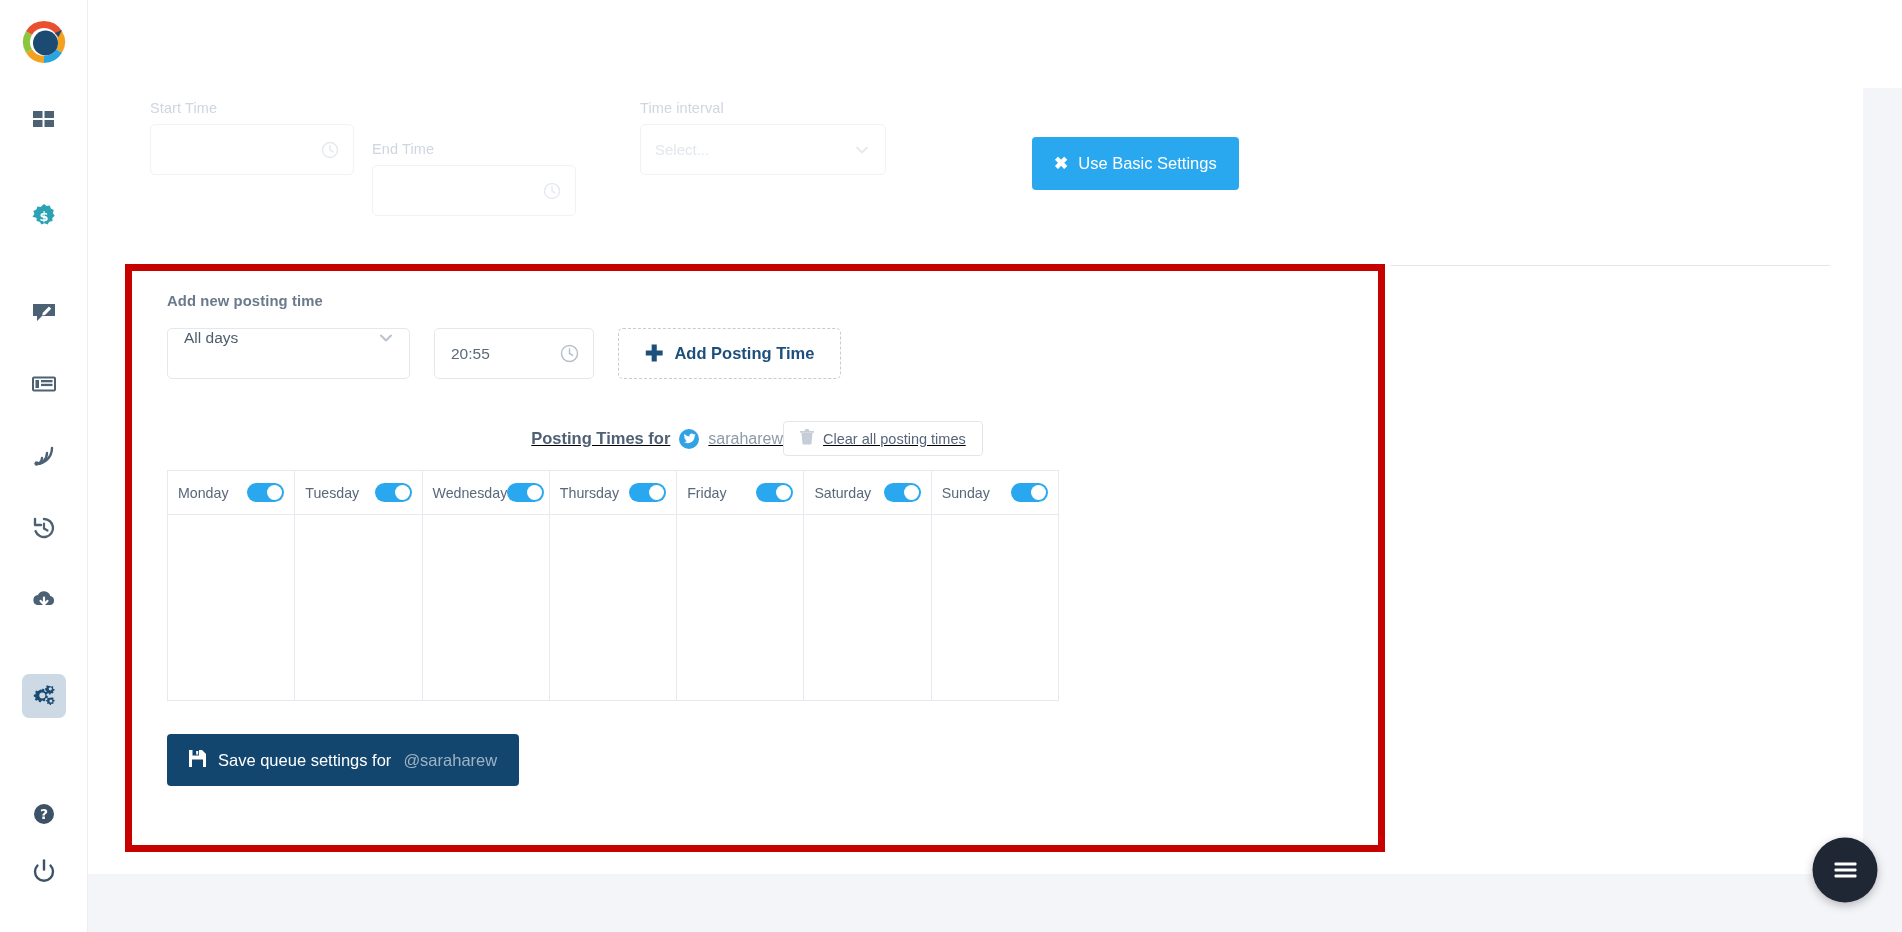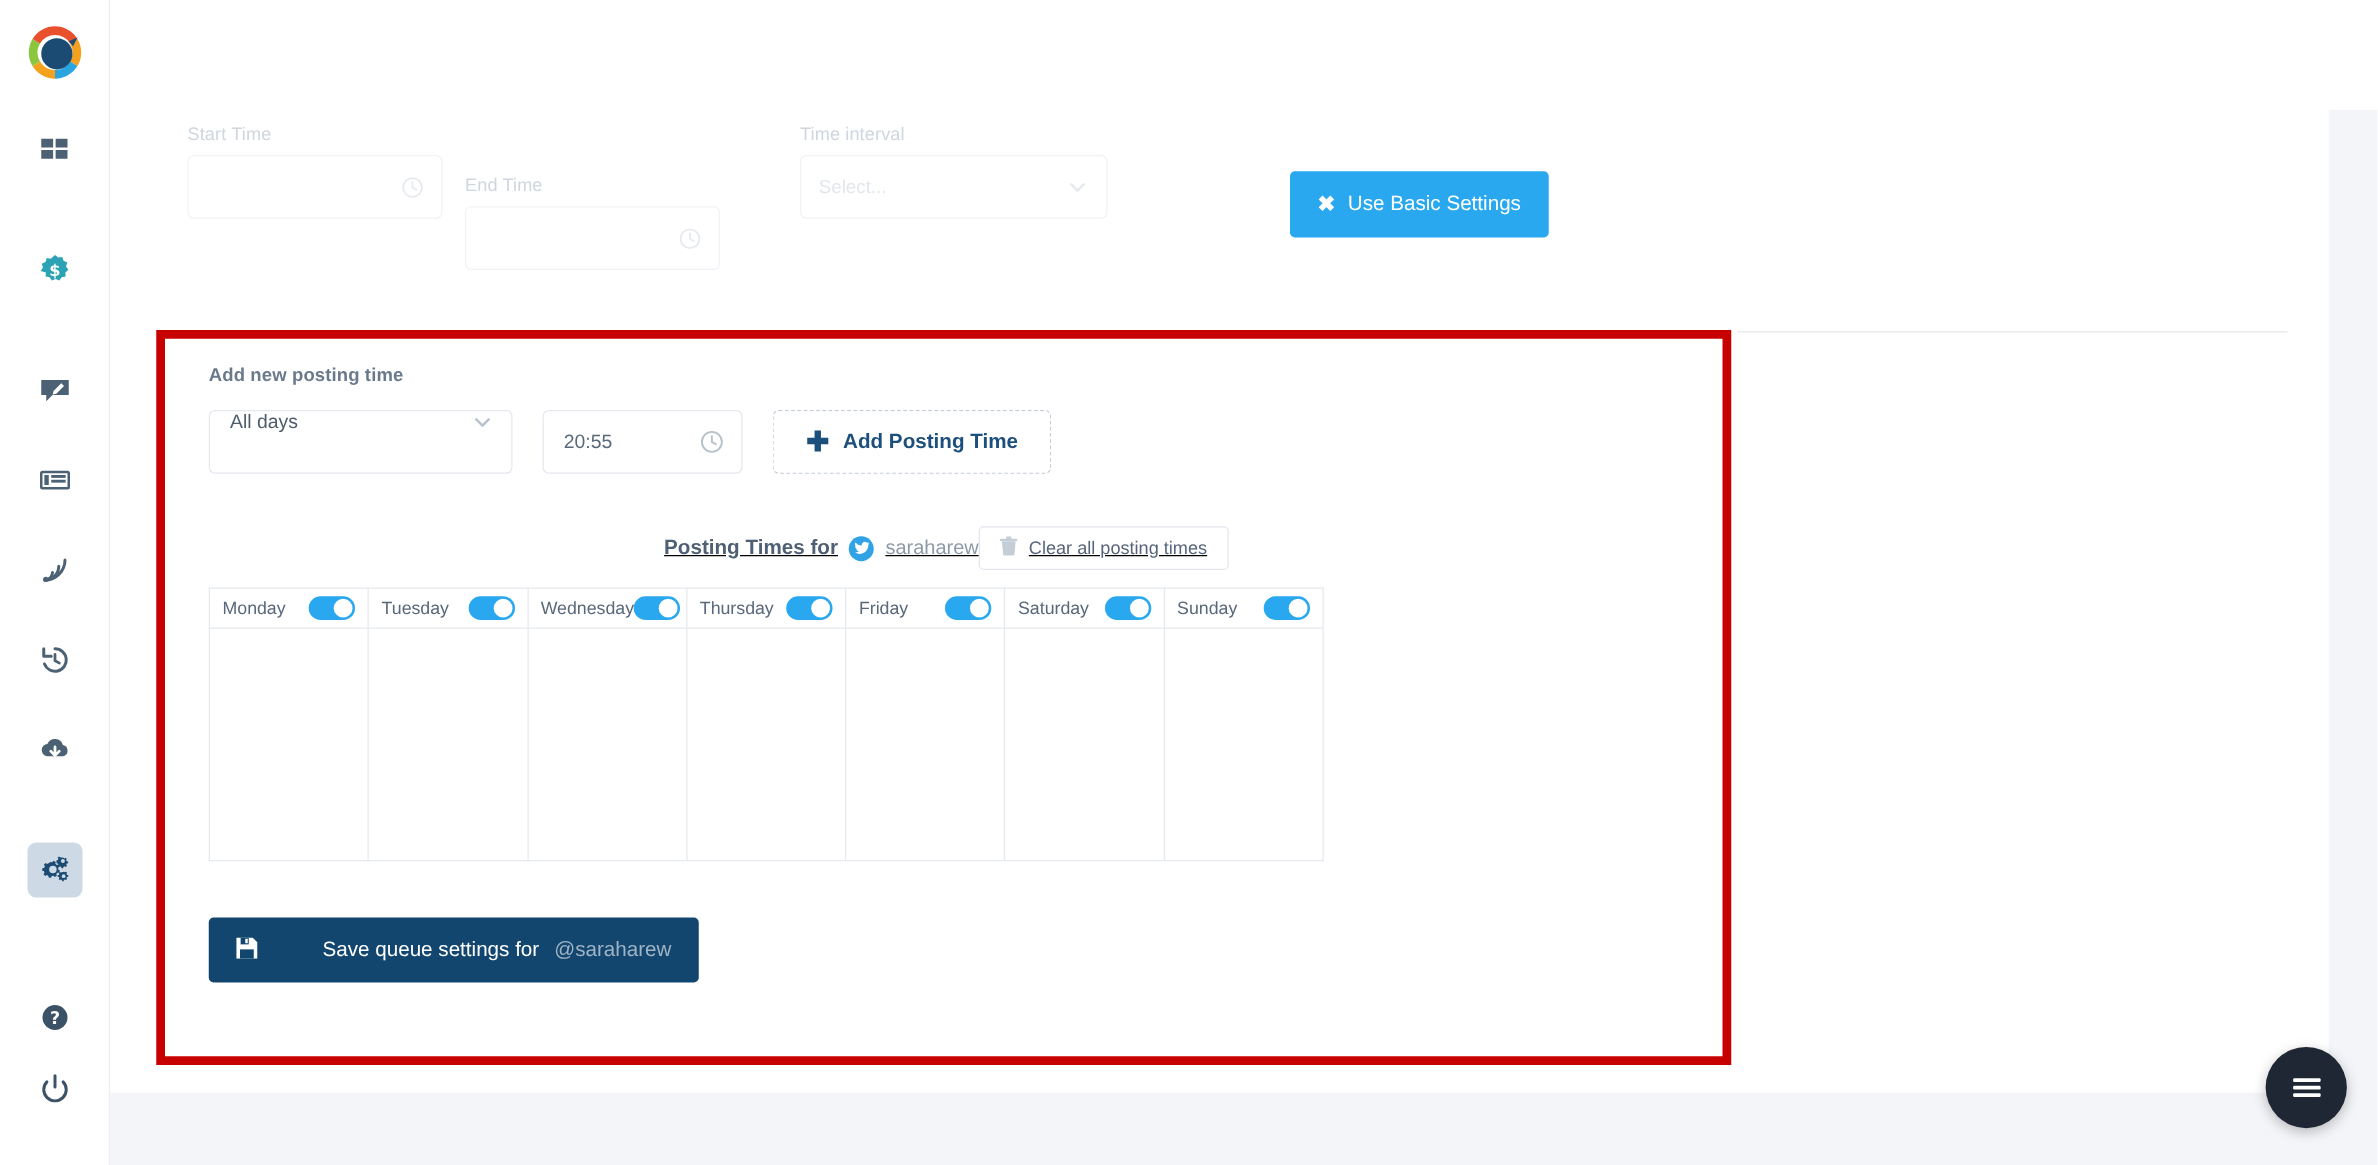--- a/index.html
+++ b/index.html
@@ -150,21 +150,21 @@
   
   .days-table {
     margin-top: 14px;
     width: 892px;
     border: 1px solid #e6eaee;
     border-collapse: collapse;
     table-layout: fixed;
   }
   .days-table th {
     border: 1px solid #e6eaee;
-    height: 32px; padding: 0 10px;
+    height: 32px; padding: 12px 10px;
     font-weight: 400; font-size: 14.2px; color: #59687a;
     text-align: left; vertical-align: middle;
     background: #fff;
   }
   .days-table td {
     border: 1px solid #e6eaee;
     height: 186px; background: #fff; vertical-align: top;
   }
   .th-inner { display: flex; align-items: center; justify-content: space-between; }
   .toggle {
@@ -178,21 +178,21 @@
   }
 
   
   .btn-save {
     position: absolute; left: 35px; top: 463px;
     height: 52px; padding: 0 22px;
     background: #12466e; border: none; border-radius: 4px;
     display: flex; align-items: center; gap: 12px;
     cursor: pointer; font-family: "Liberation Sans", sans-serif;
   }
-  .btn-save .lbl { font-size: 16.5px; color: #ffffff; margin-left: 40px; }
+  .btn-save .lbl { font-size: 16.5px; color: #ffffff; }
   .btn-save .hdl { font-size: 16.5px; color: #9fb3c4; }
 
   
   .fab {
     position: absolute; left: 1845px; top: 870px;
     transform: translate(-50%, -50%);
     width: 65px; height: 65px; border-radius: 50%;
     background: #1e2733; border: none; cursor: pointer;
     display: flex; align-items: center; justify-content: center;
     box-shadow: 0 3px 10px rgba(0,0,0,.25);

